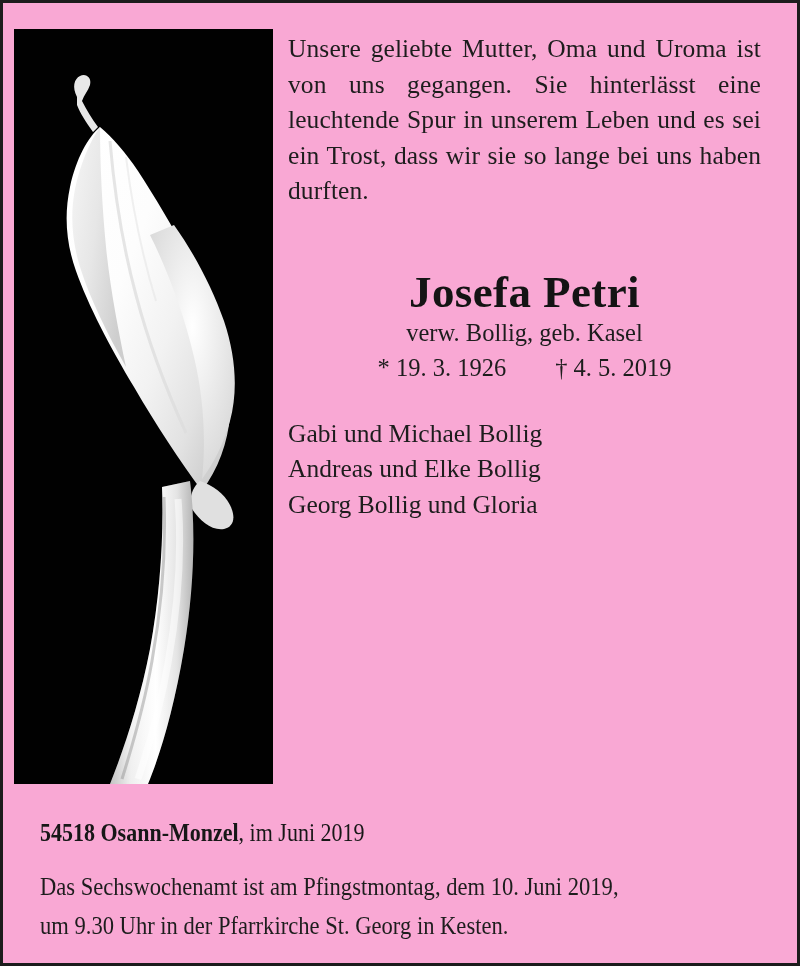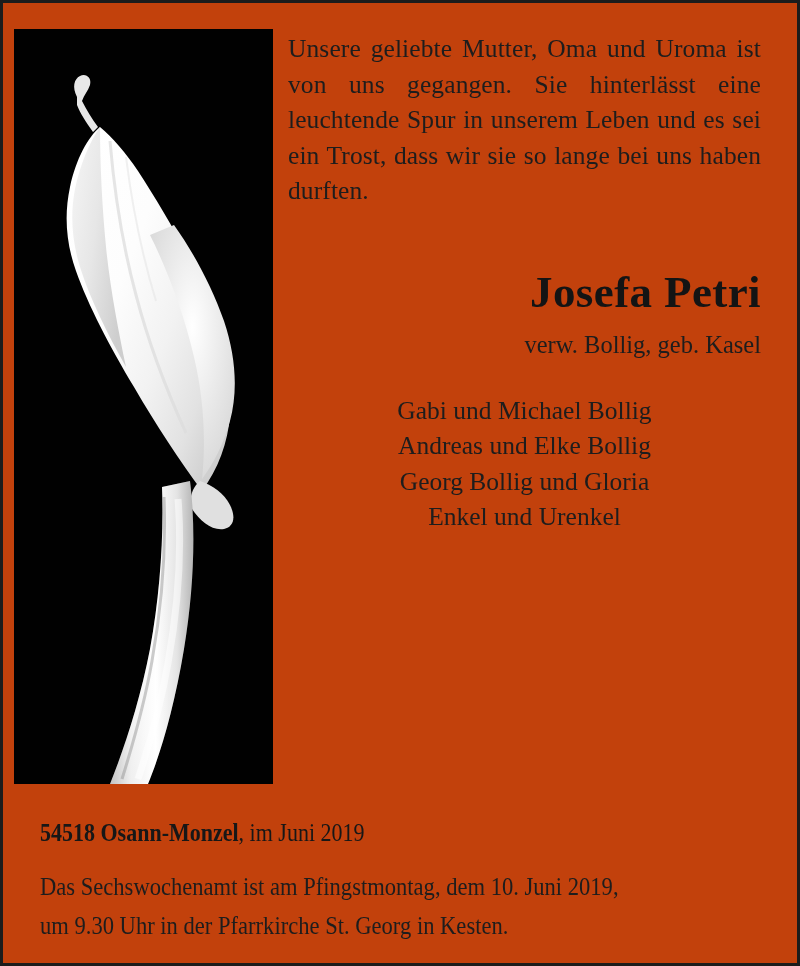--- a/index.html
+++ b/index.html
@@ -13,21 +13,21 @@
     font-family: "Liberation Serif", "DejaVu Serif", serif;
     color: #1a1a1a;
     -webkit-font-smoothing: antialiased;
   }
 
   #obituary-card {
     position: relative;
     box-sizing: border-box;
     width: 800px;
     height: 966px;
-    background: #c2410c;
+    background: #f9a8d4;
     border: 3px solid #1c1c1c;
     overflow: hidden;
   }
 
   
   #photo-panel {
     position: absolute;
     left: 11px;
     top: 26px;
     width: 259px;
@@ -68,50 +68,50 @@
   .para.last-line-left::after {
     content: "";
     display: inline-block;
     width: 100%;
     height: 0;
   }
 
   #intro-paragraph { margin-top: 2px; }
 
   #name-block {
-    text-align: right;
+    text-align: center;
     margin-top: 21px;
   }
   #deceased-name {
     font-size: 45px;
     font-weight: bold;
     line-height: 52px;
     letter-spacing: 0.4px;
     color: #141414;
     margin: 0;
   }
   #maiden-name {
     font-size: 24.5px;
     line-height: 30px;
-    margin-top: 12px;
+    margin-top: 0;
     color: #1d1d1d;
   }
   #life-dates {
     font-size: 24.5px;
     line-height: 30px;
     margin-top: 5px;
     color: #1d1d1d;
     white-space: pre;
   }
 
   #thanks-paragraph { margin-top: 26px; }
 
   #family-list {
     margin-top: 33px;
-    text-align: center;
+    text-align: left;
     font-size: 25.5px;
     line-height: 35.5px;
     color: #1d1d1d;
   }
   #family-list .family-line { display: block; }
 
   
   #footer-block {
     position: absolute;
     left: 37px;
@@ -233,28 +233,28 @@
     </div>
   </div>
 
   <div id="text-column">
 
     <p class="para last-line-left" id="intro-paragraph">Unsere geliebte Mutter, Oma und Uroma ist von uns gegangen. Sie hinterlässt eine leuchtende Spur in unserem Leben und es sei ein Trost, dass wir sie so lange bei uns haben durften.</p>
 
     <div id="name-block">
       <div id="deceased-name">Josefa Petri</div>
       <div id="maiden-name">verw. Bollig, geb. Kasel</div>
+      <div id="life-dates">* 19. 3. 1926        † 4. 5. 2019</div>
     </div>
 
 
     <div id="family-list">
       <span class="family-line">Gabi und Michael Bollig</span>
       <span class="family-line">Andreas und Elke Bollig</span>
       <span class="family-line">Georg Bollig und Gloria</span>
-      <span class="family-line">Enkel und Urenkel</span>
     </div>
   </div>
 
   <div id="footer-block">
     <div id="place-date-line"><span id="place-name">54518 Osann-Monzel</span><span id="place-suffix">, im Juni 2019</span></div>
 
     <div id="service-note">
       <span class="service-line">Das Sechswochenamt ist am Pfingstmontag, dem 10. Juni 2019,</span>
       <span class="service-line">um 9.30 Uhr in der Pfarrkirche St. Georg in Kesten.</span>
     </div>

